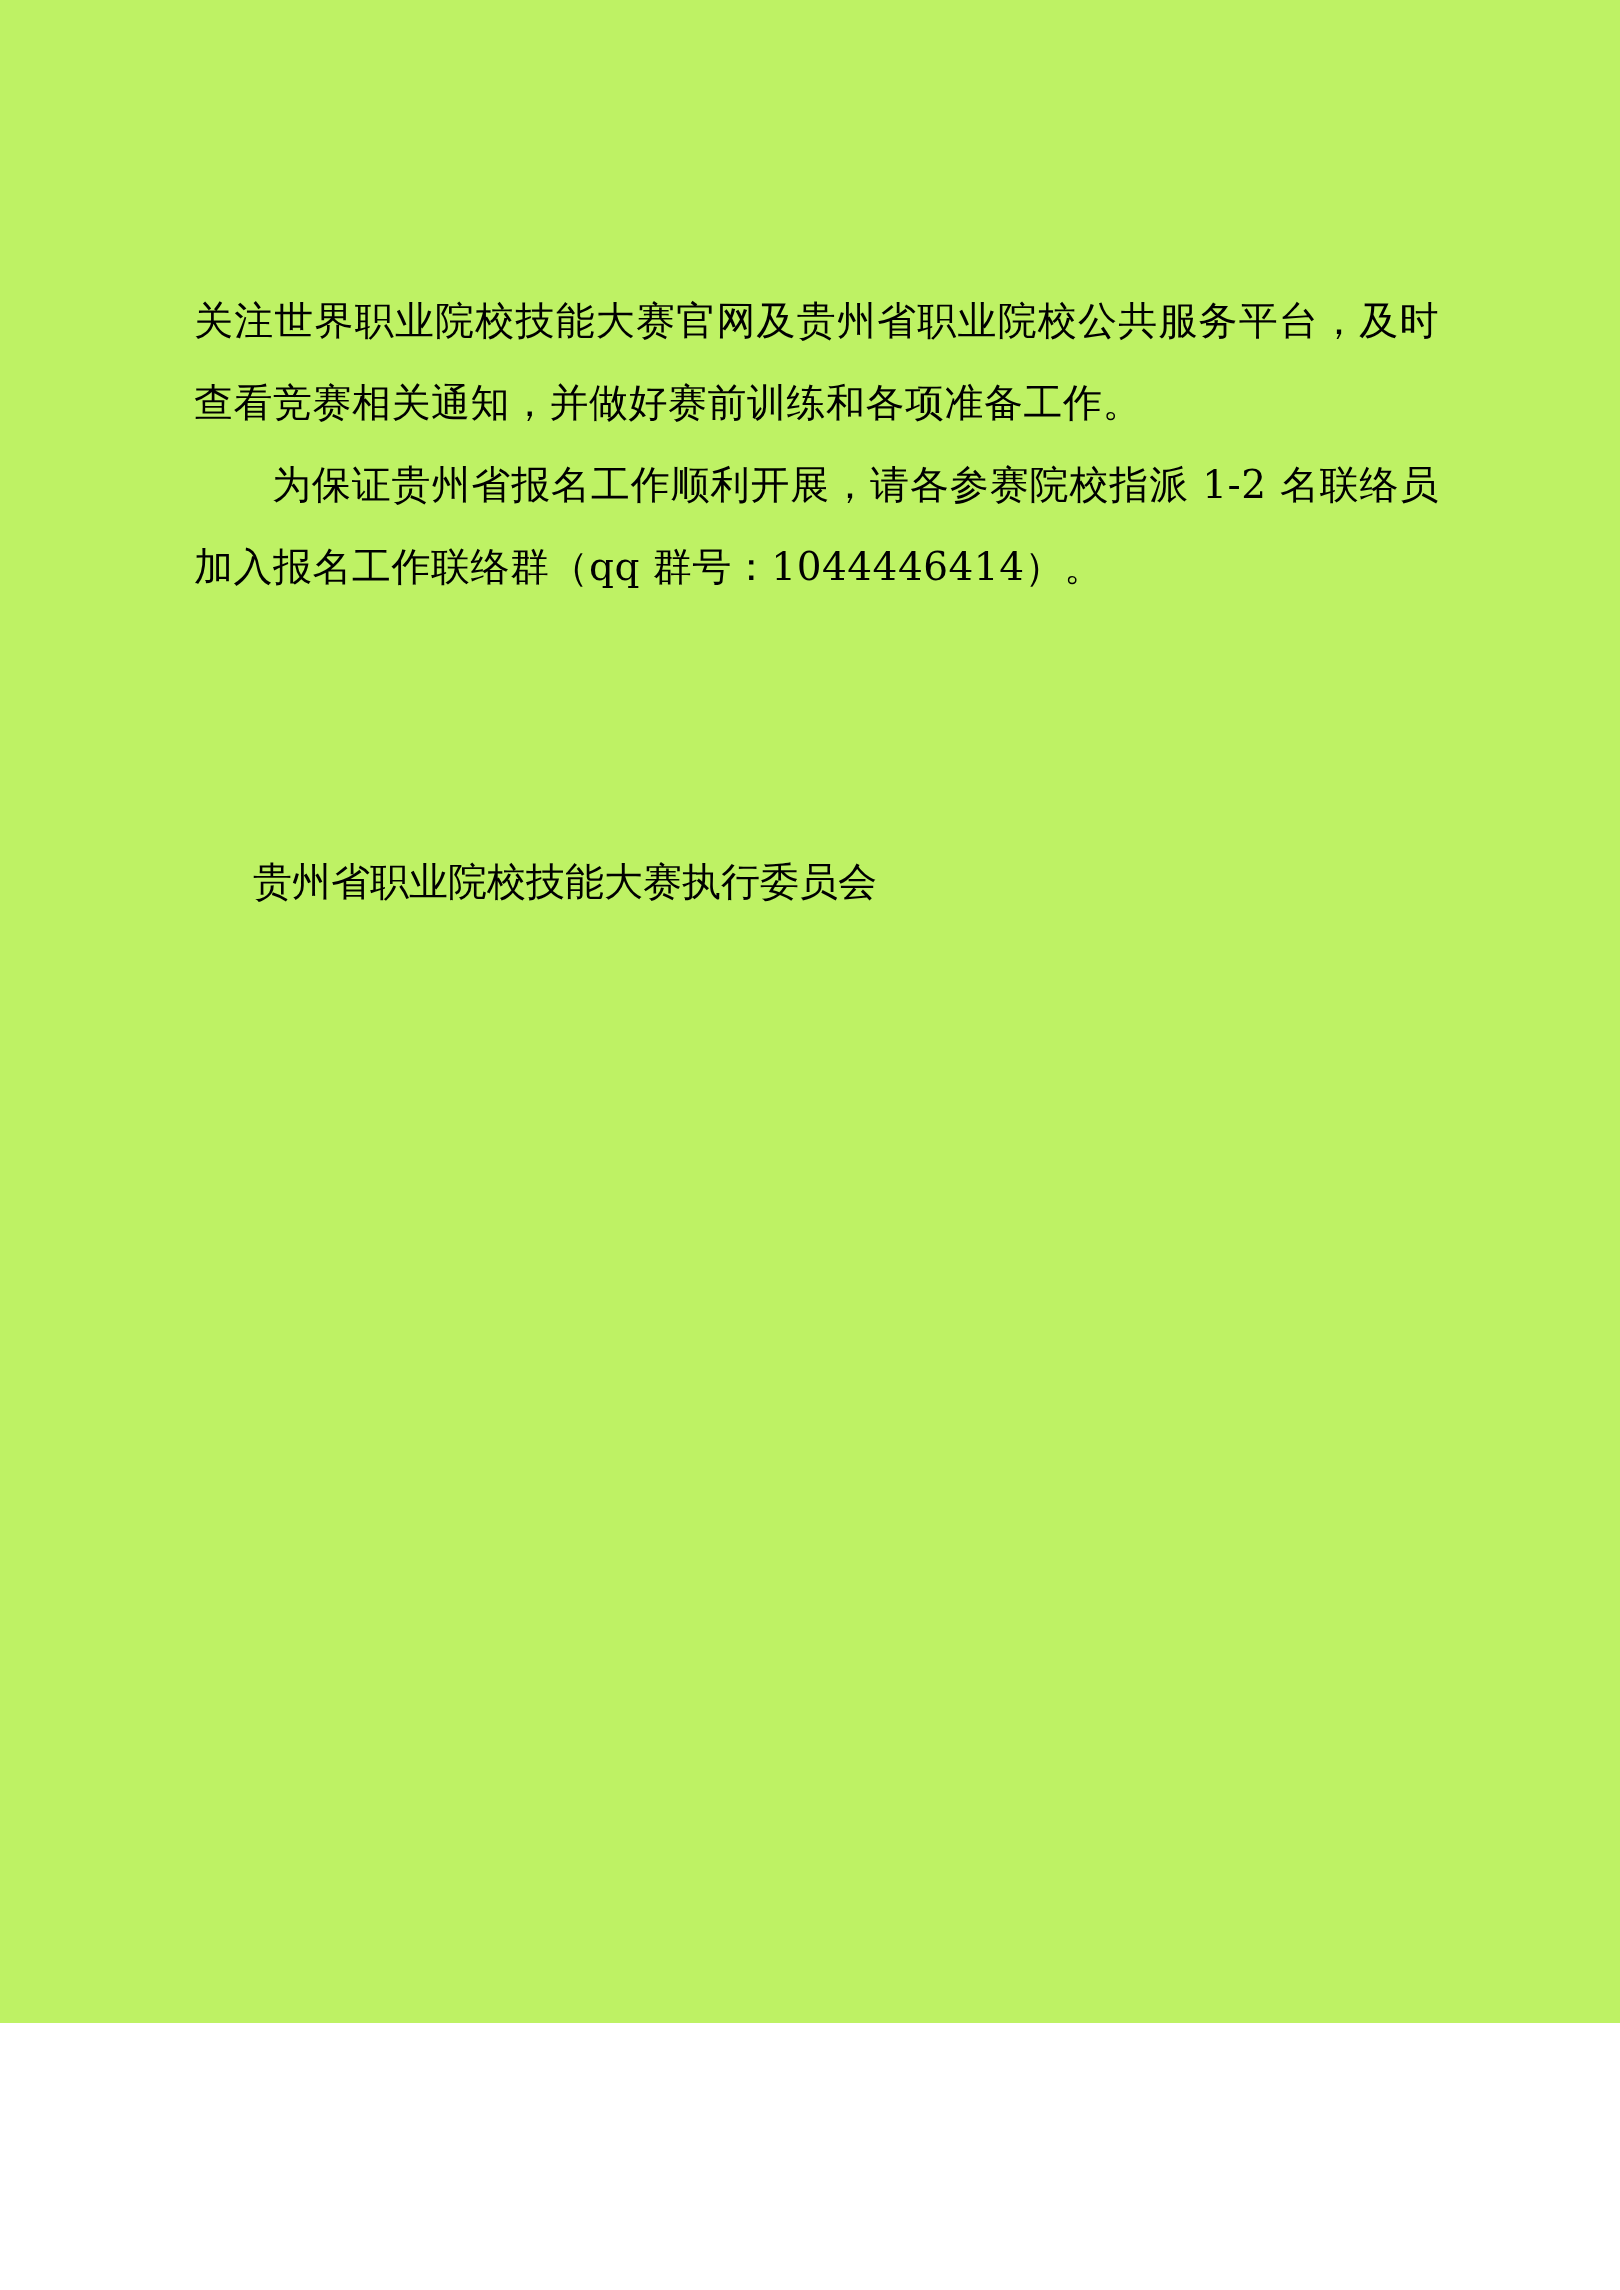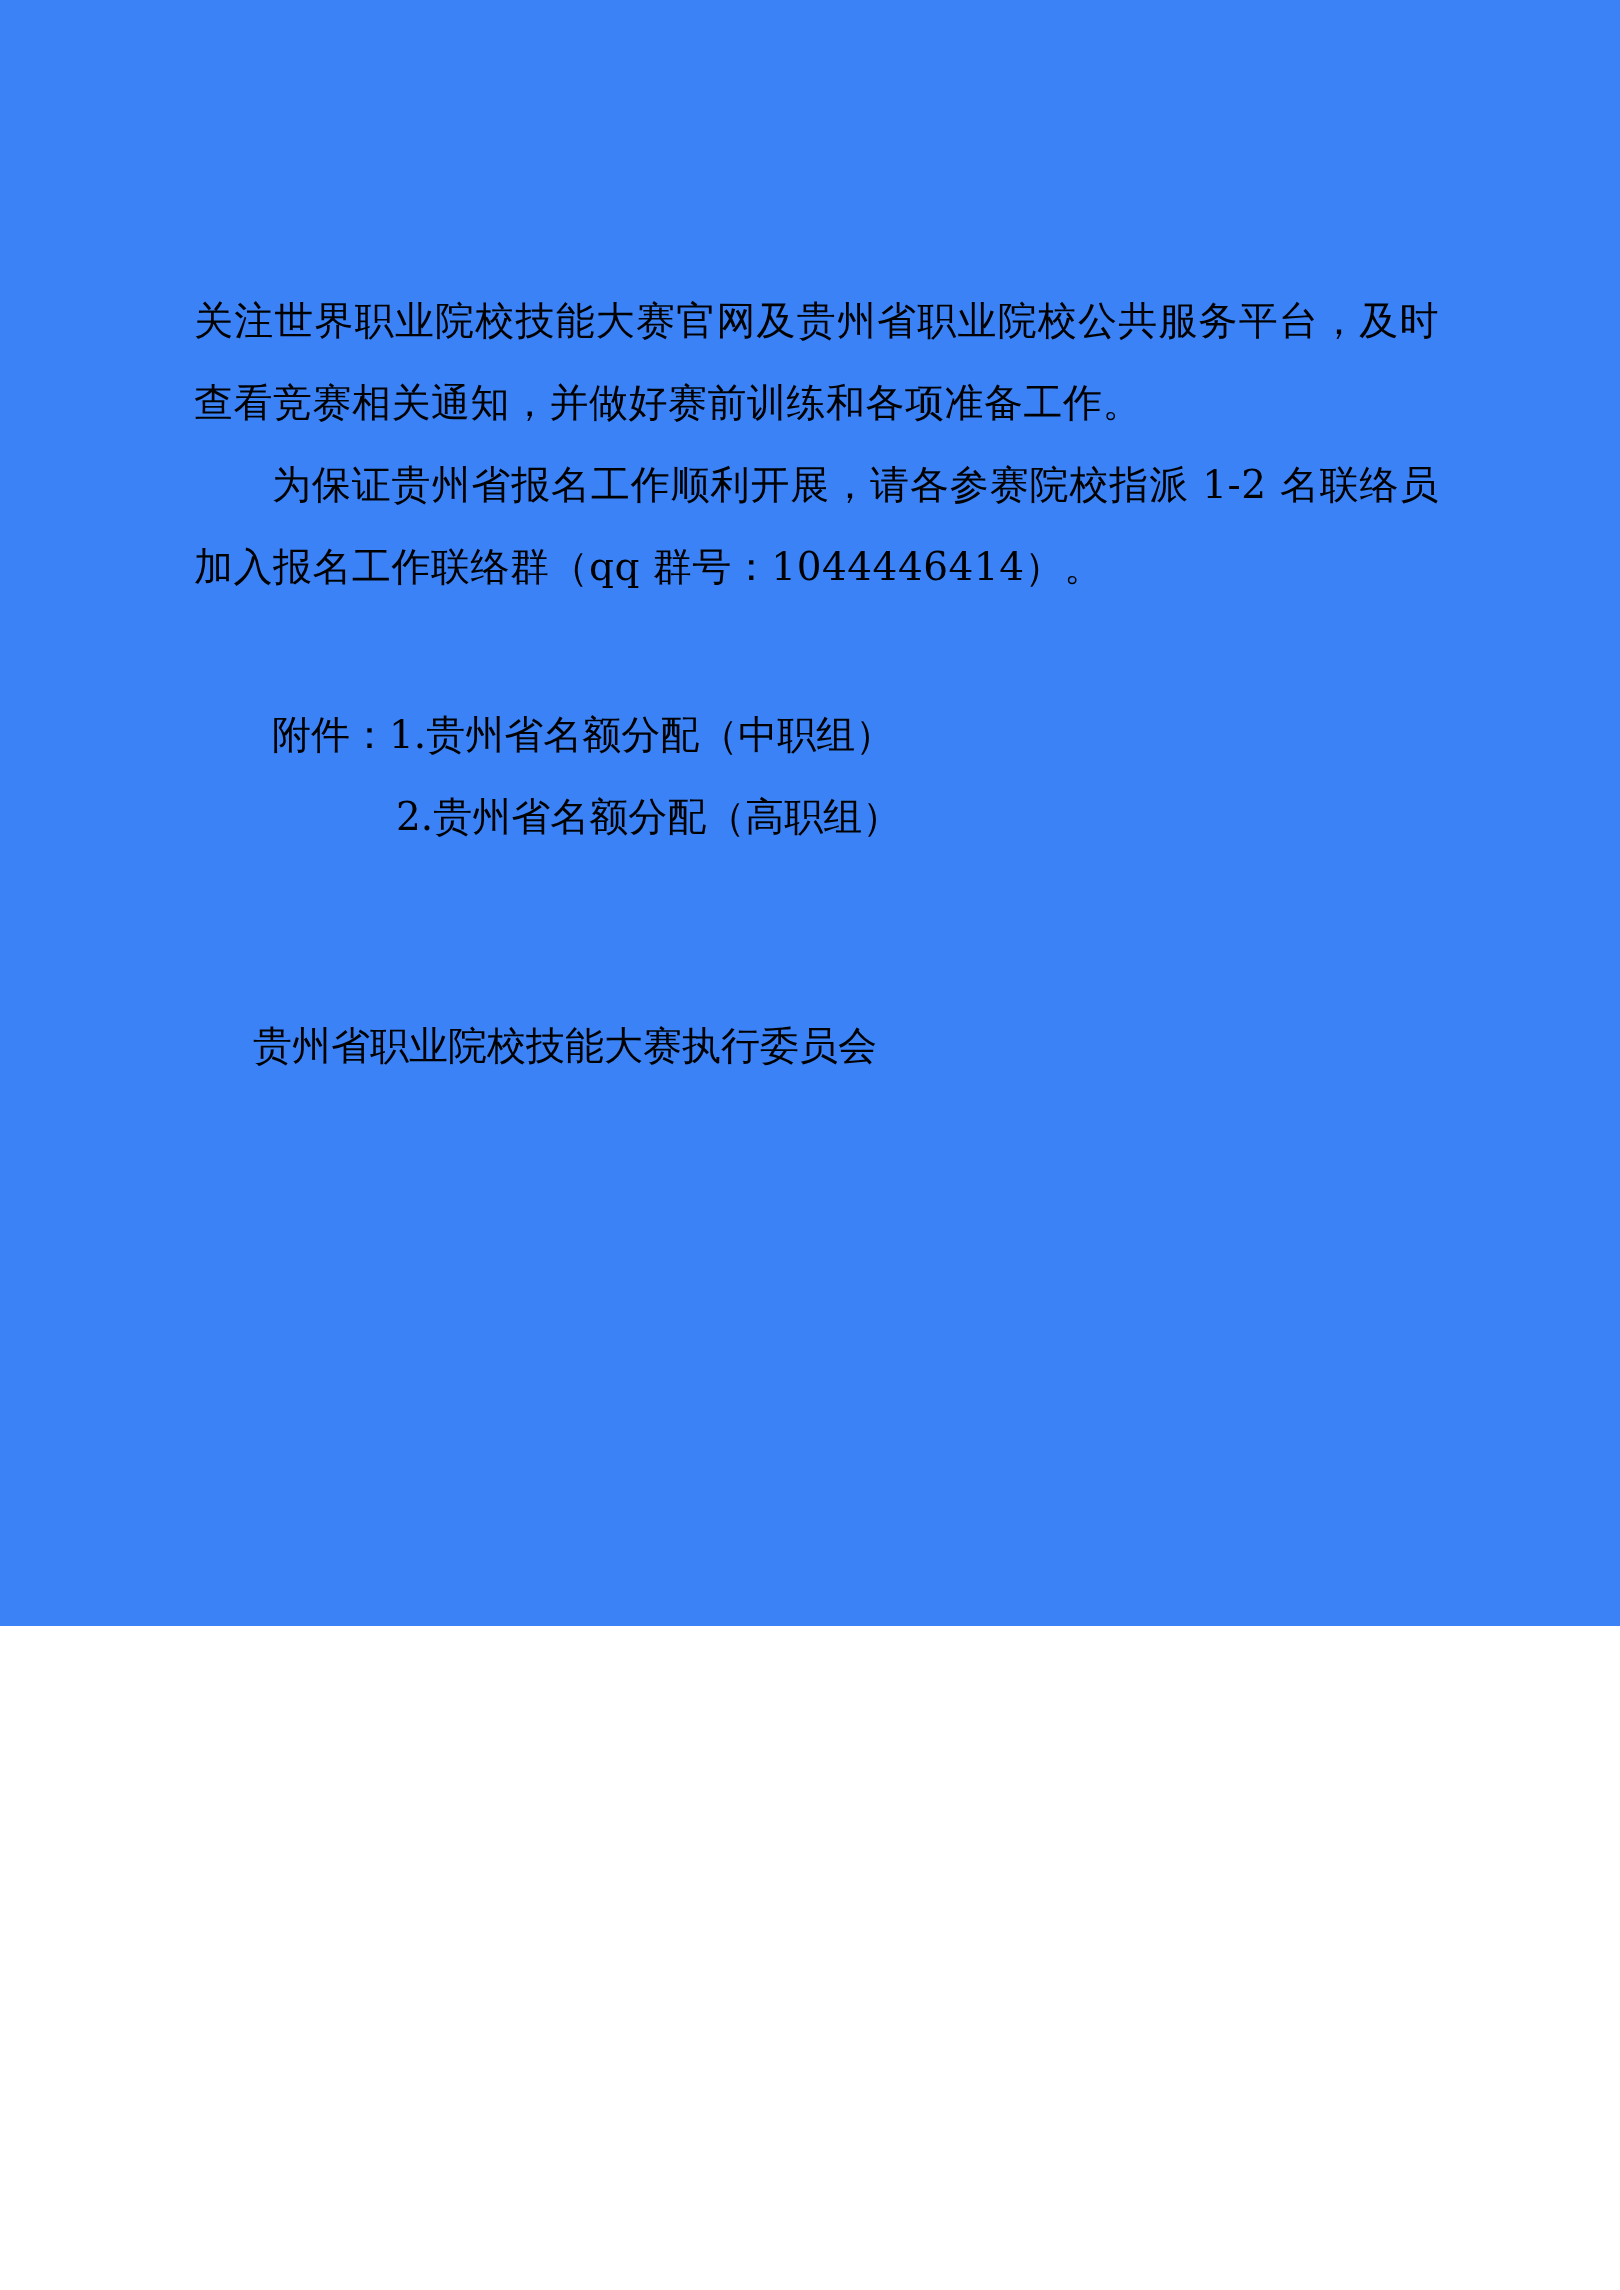--- a/index.html
+++ b/index.html
@@ -3,22 +3,22 @@
 <meta charset="utf-8">
 <style>
   html, body {
     margin: 0;
     padding: 0;
     background: #ffffff;
   }
   .page {
     position: relative;
     width: 1620px;
-    height: 1626px;
-    background: #3b82f6;
+    height: 2023px;
+    background: #bef264;
     margin: 0 auto;
     font-family: "DejaVu Serif", "Liberation Serif", serif;
     color: #000000;
     overflow: hidden;
   }
   .body-area {
     position: absolute;
     left: 194px;
     top: 280px;
     width: 1245px;
@@ -67,24 +67,20 @@
 
 <div class="page">
   <div class="body-area">
 
     <p class="para">关注世界职业院校技能大赛官网及贵州省职业院校公共服务平台，及时查看竞赛相关通知，并做好赛前训练和各项准备工作。</p>
 
     <p class="para indent">为保证贵州省报名工作顺利开展，请各参赛院校指派 1-2 名联络员加入报名工作联络群（qq 群号：1044446414）。</p>
 
     <div class="spacer-medium"></div>
 
-    <div class="attach-block">
-      <div class="attach-line-1"><span>附件：</span><span>1.贵州省名额分配（中职组）</span></div>
-      <div class="attach-line-2">2.贵州省名额分配（高职组）</div>
-    </div>
 
     <div class="spacer-large"></div>
 
     <div class="signature">
       <div class="sign-name">贵州省职业院校技能大赛执行委员会</div>
     </div>
 
   </div>
 </div>
 

